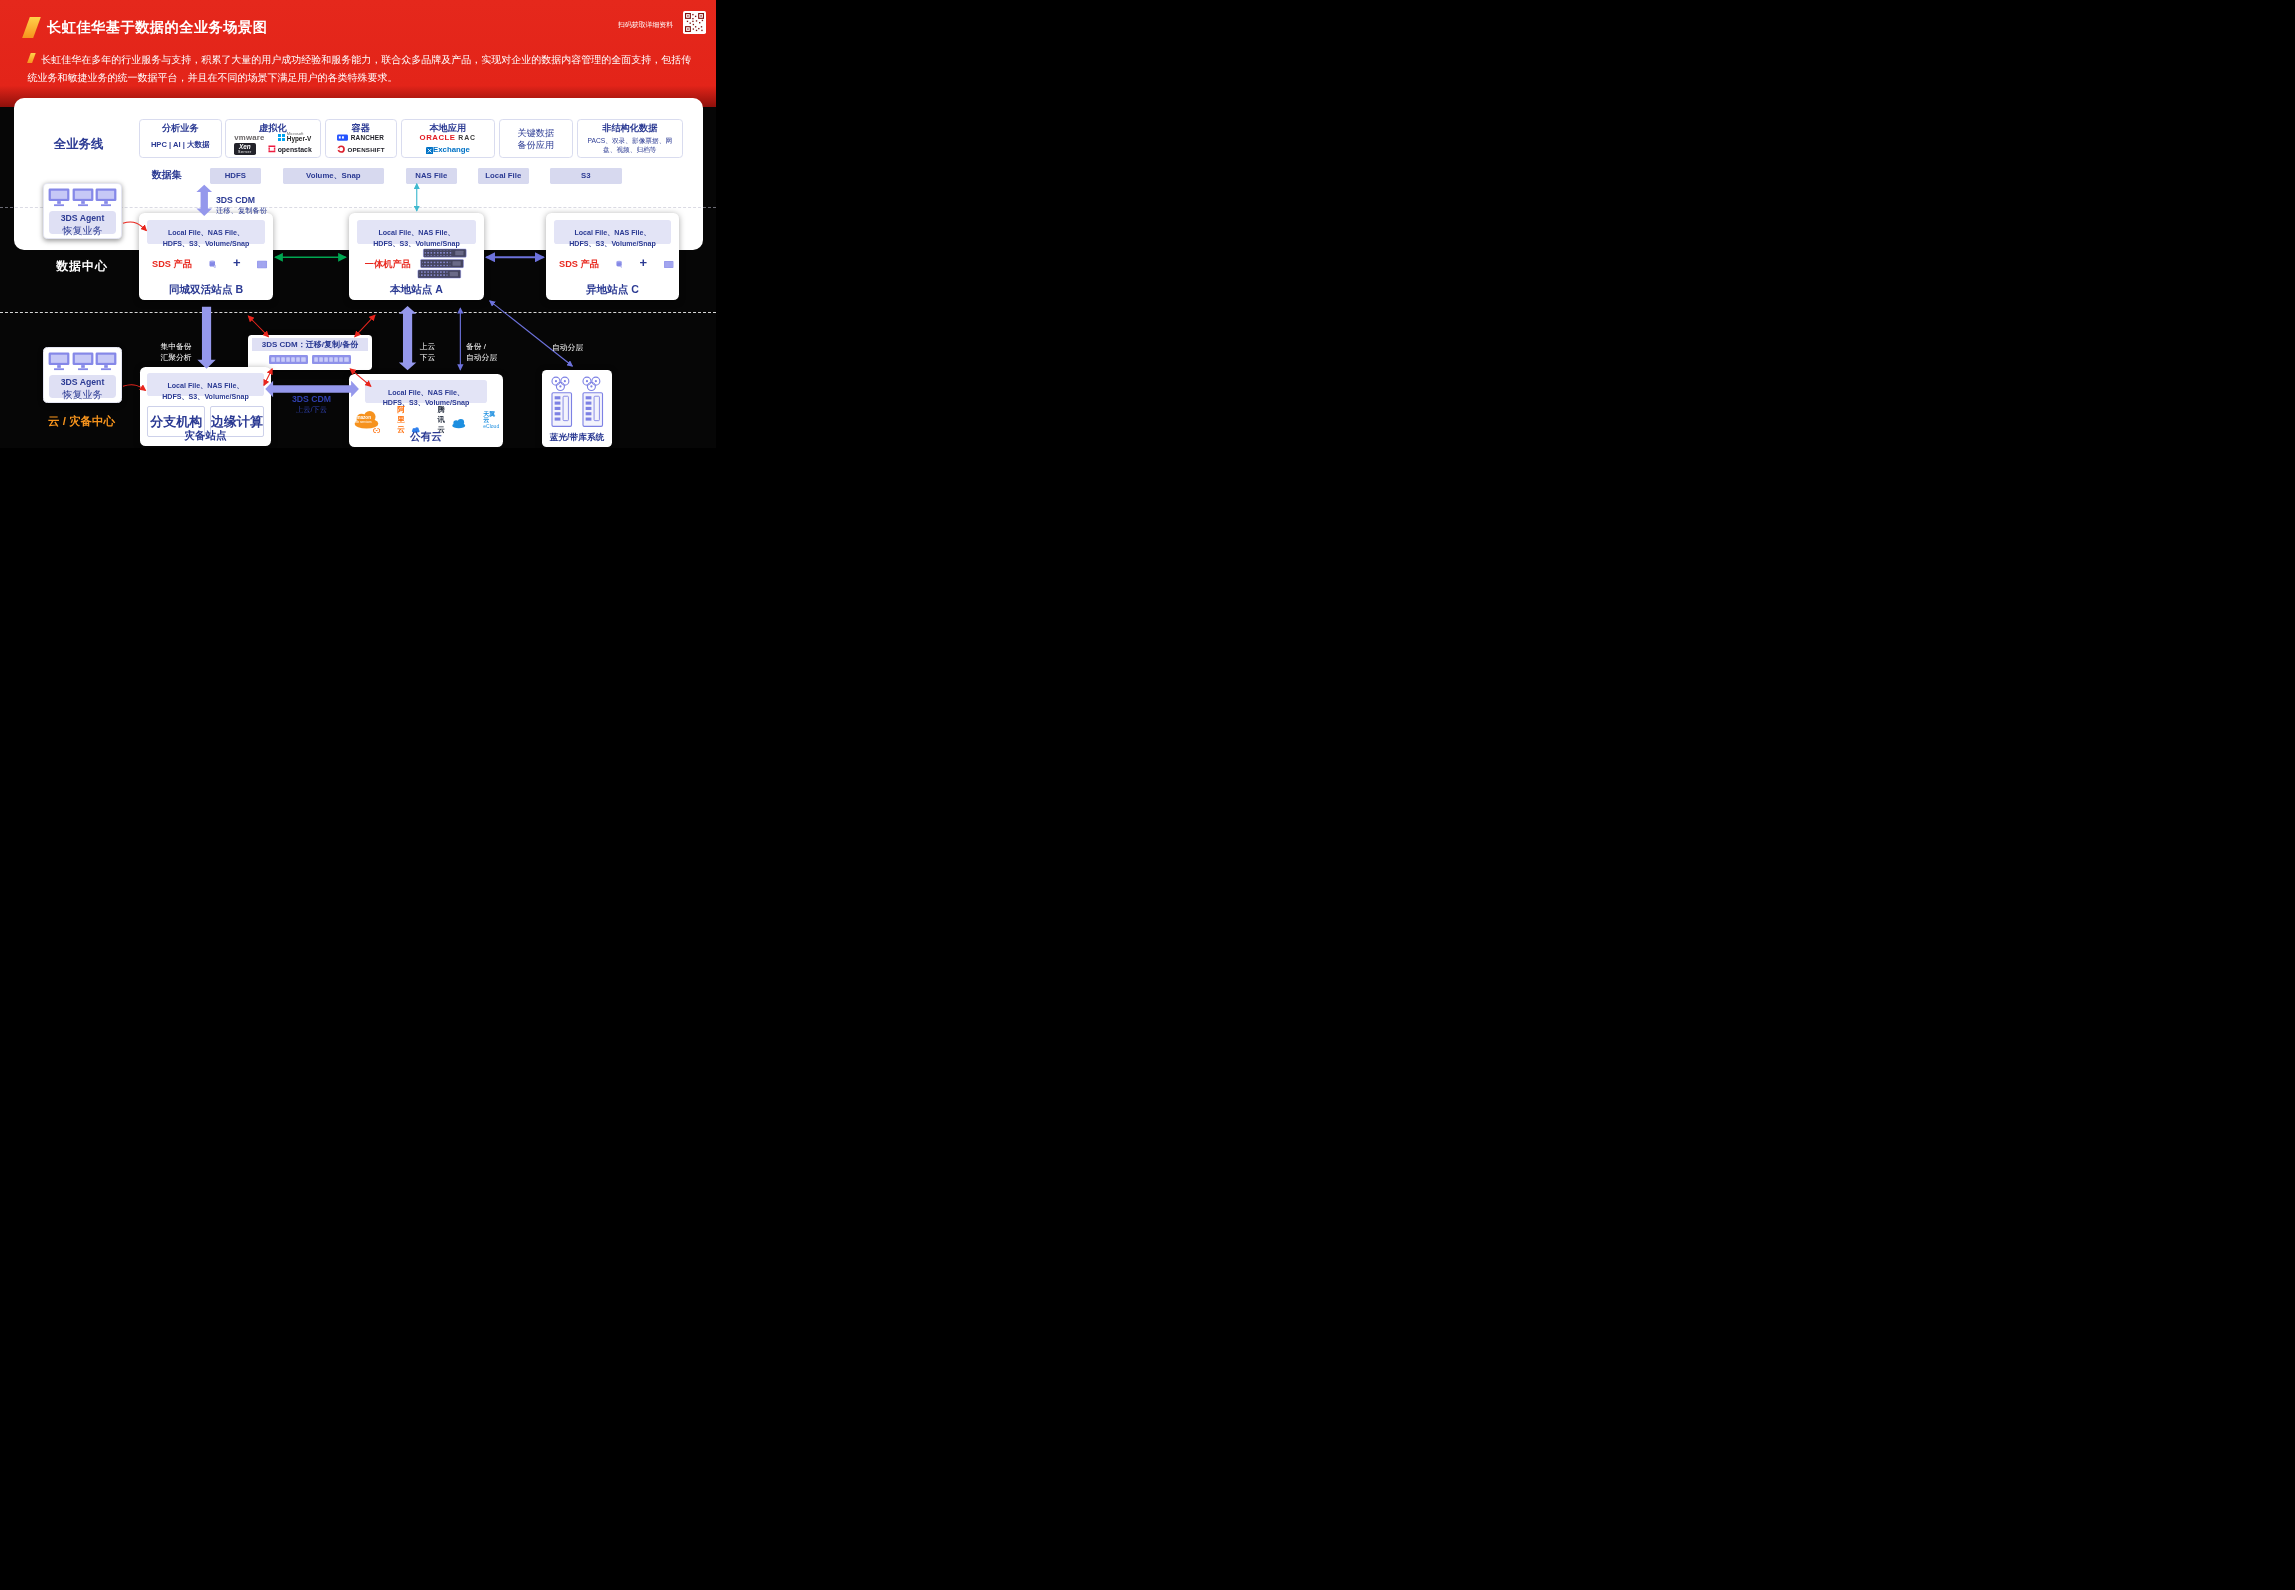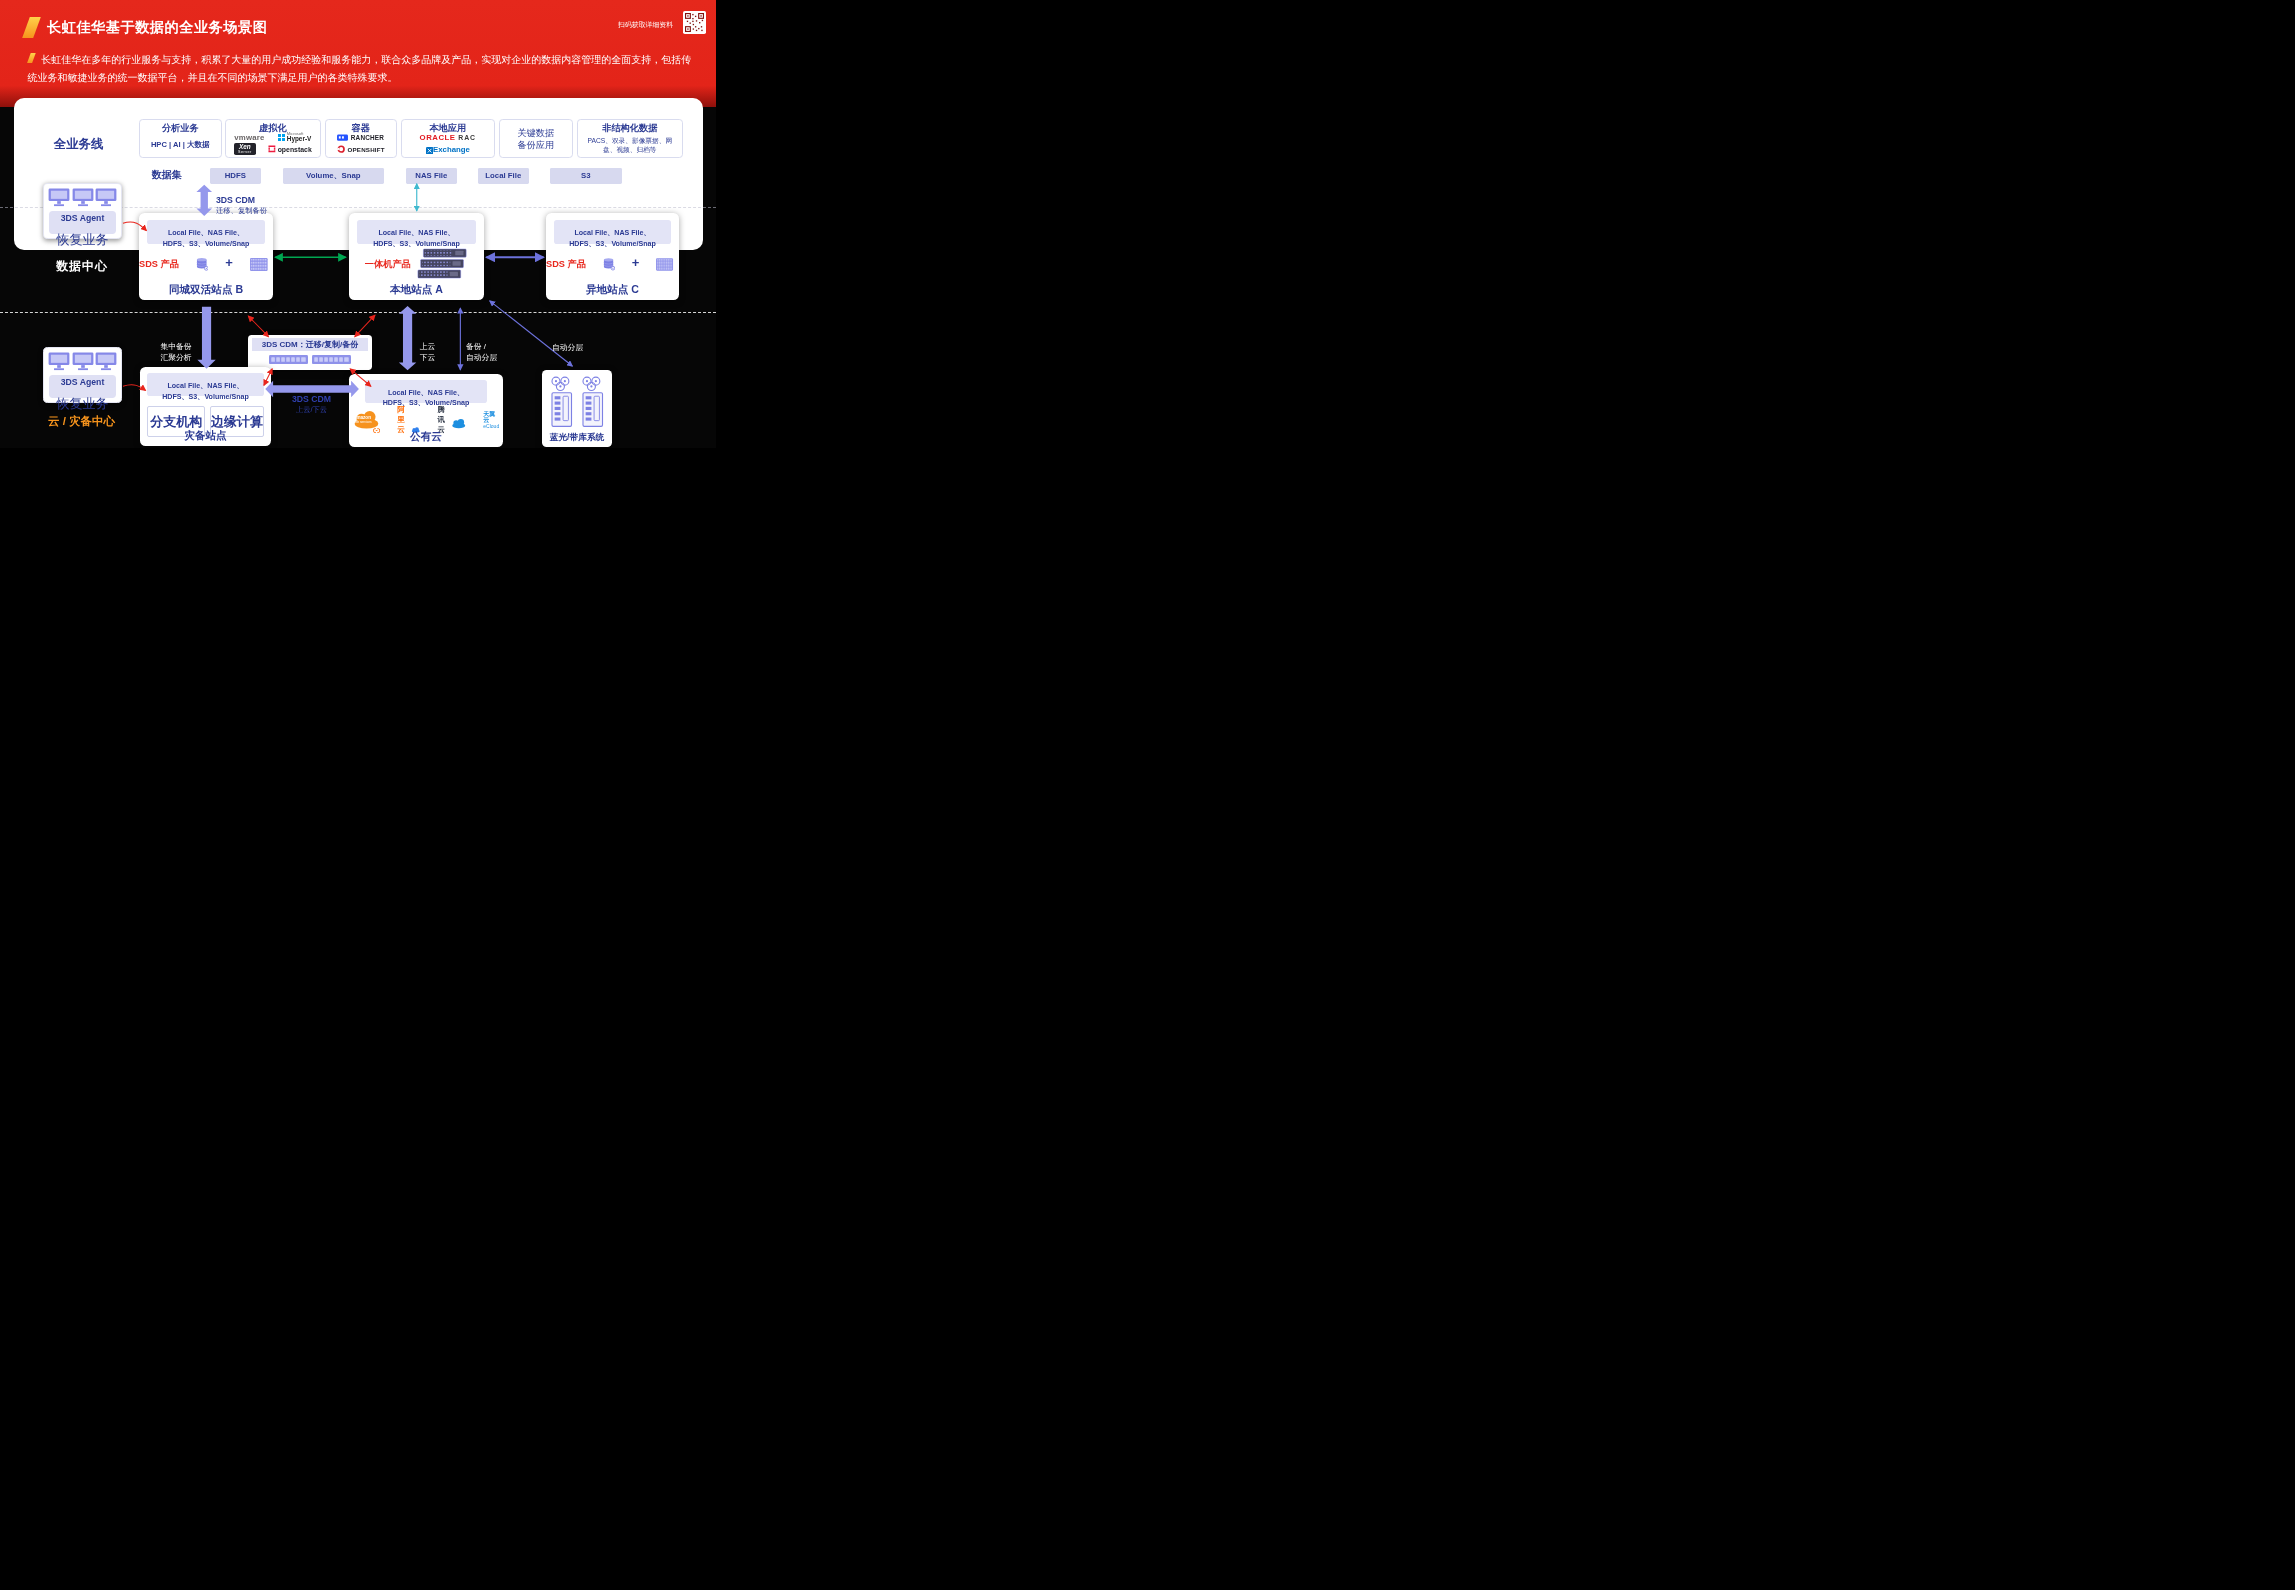--- a/index.html
+++ b/index.html
@@ -65,28 +65,28 @@
 .site-title{position:absolute;left:0;right:0;bottom:2.8px;text-align:center;font-size:10.6px;font-weight:bold;color:#2b3a93}
 .prod-label{color:#e8281e;font-weight:bold;font-size:9.2px;white-space:nowrap}
 .plus-sign{font-size:13px;font-weight:bold;color:#2b3a93;margin-top:-2.8px}
 
 
 .agent-box{position:absolute;left:43px;width:79px;height:56px;background:#fff;border:0.5px solid #e4e5f2;border-radius:4.6px;box-shadow:0 1.8px 5.5px rgba(0,0,0,.4);z-index:4}
 #agent-top{top:183px}#agent-bottom{top:347px}
 .monitors{position:absolute;left:0;right:0;top:3.7px;display:flex;justify-content:center;gap:1.4px}
 .agent-pill{position:absolute;left:4.6px;right:4.6px;top:27px;bottom:3.7px;background:#dfe0f4;border-radius:3.7px;text-align:center}
 .agent-title{font-size:8.7px;font-weight:bold;color:#2b3a93;margin-top:2.3px}
-.agent-sub{font-size:13px;color:#2b3a93;margin-top:8px}
+.agent-sub{font-size:10px;color:#2b3a93;margin-top:1px}
 
 
 #site-b{left:139px;top:213px;width:134px;height:87px}
 #site-a{left:349px;top:213px;width:135px;height:87px}
 #site-c{left:546px;top:213px;width:133px;height:87px}
 .site-tag{left:8.3px;right:8.3px;top:7.3px;height:24px}
-.site-prod{position:absolute;left:0;right:5.5px;top:37px;height:28.5px;display:flex;align-items:center;justify-content:center;gap:17px}
+.site-prod{position:absolute;left:13px;right:5.5px;top:37px;height:28.5px;display:flex;align-items:center;justify-content:center;gap:17px}
 .site-prod-a{position:absolute;left:5.5px;right:5.5px;top:33px;height:36px;display:flex;align-items:center;justify-content:center;gap:6.4px}
 
 
 #cdm-box{left:248px;top:335px;width:124px;height:35px;border-radius:3.7px}
 #cdm-box .hdr{position:absolute;left:3.7px;right:3.7px;top:3.2px;height:13px;background:#dfe0f4;border-radius:0;
   text-align:center;line-height:13px;font-size:8px;font-weight:bold;color:#2b3a93}
 #cdm-box .icons{position:absolute;left:0;right:0;top:20px;display:flex;justify-content:center;gap:4.6px}
 
 
 #dr-site{left:140px;top:367px;width:131px;height:79px}

